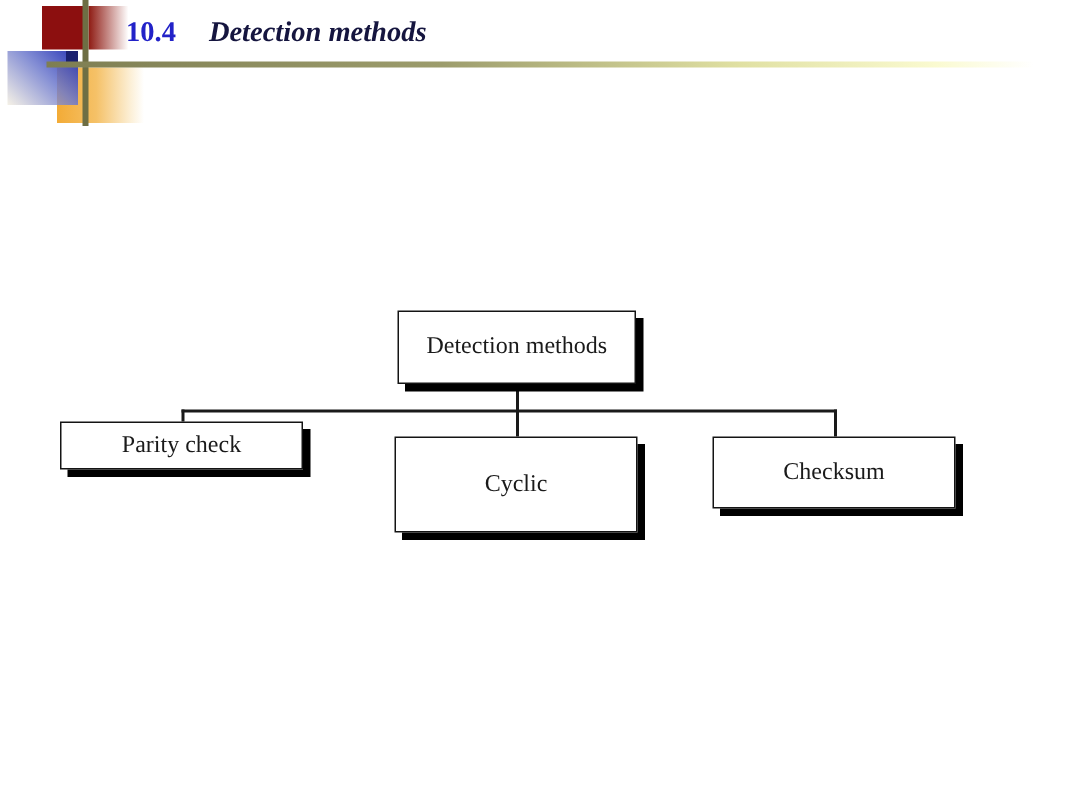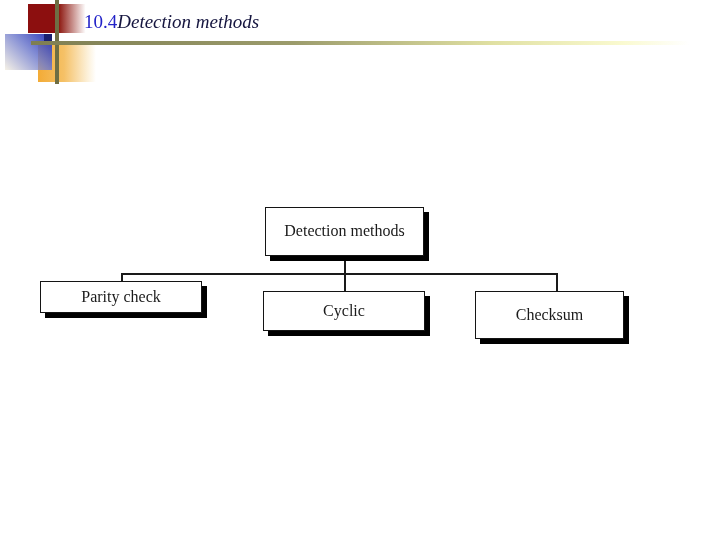--- a/index.html
+++ b/index.html
@@ -20,35 +20,35 @@
                background: linear-gradient(to right, #f3ab36 0%, #f5c167 45%, #fcf0d8 85%, rgba(255,253,246,0) 100%); }
   .sq-blue   { position: absolute; left: 5px;  top: 34px; width: 47px; height: 36px;
                background: linear-gradient(225deg, rgba(35,48,180,0.96) 0%, rgba(110,122,205,0.85) 45%, rgba(236,228,206,0.50) 100%); }
   .sq-navy   { position: absolute; left: 44px; top: 34px; width: 8px;  height: 8px; background: #1a2070; }
   .line-v    { position: absolute; left: 55px; top: 0;    width: 4px;  height: 84px; background: #6e6e44; }
   .line-h    { position: absolute; left: 31px; top: 41px; width: 658px; height: 4px;
                background: linear-gradient(to right, #7e7e52 0%, #9c9c6c 40%, #e0e0a2 70%, #fafad0 90%, rgba(255,255,245,0) 100%); }
 
   
   .header { position: absolute; left: 84px; top: 11px;
-            display: flex; align-items: baseline;
-            font-weight: normal; font-size: 19px; white-space: nowrap; }
+            display: flex; gap: 22px; align-items: baseline;
+            font-weight: bold; font-size: 19px; white-space: nowrap; }
   .secnum { color: #2222c8; }
   .title  { color: #15153f; font-style: italic; }
 
   
   .node { position: absolute; box-sizing: border-box;
           background: #ffffff; border: 1.5px solid #141414;
           box-shadow: 5px 5px 0 #000000;
           display: flex; flex-direction: column; align-items: center; justify-content: center;
           font-size: 16px; color: #1a1a1a; line-height: 1.18; text-align: center; }
   #node-root     { left: 265px; top: 207px; width: 159px; height: 49px; }
   #node-parity   { left: 40px;  top: 281px; width: 162px; height: 32px; }
-  #node-crc      { left: 263px; top: 291px; width: 162px; height: 40px; }
-  #node-checksum { left: 475px; top: 291px; width: 149px; height: 48px; }
+  #node-crc      { left: 263px; top: 291px; width: 162px; height: 64px; }
+  #node-checksum { left: 475px; top: 291px; width: 162px; height: 48px; }
 
   .conn { position: absolute; background: #1a1a1a; }
   #conn-stub  { left: 344px; top: 256px; width: 2px;   height: 18px; }
   #conn-h     { left: 121px; top: 273px; width: 437px; height: 2px;  }
   #conn-d1    { left: 121px; top: 273px; width: 2px;   height: 19px; }
   #conn-d2    { left: 344px; top: 273px; width: 2px;   height: 19px; }
   #conn-d3    { left: 556px; top: 273px; width: 2px;   height: 19px; }
 </style>
 </head>
 <body>

